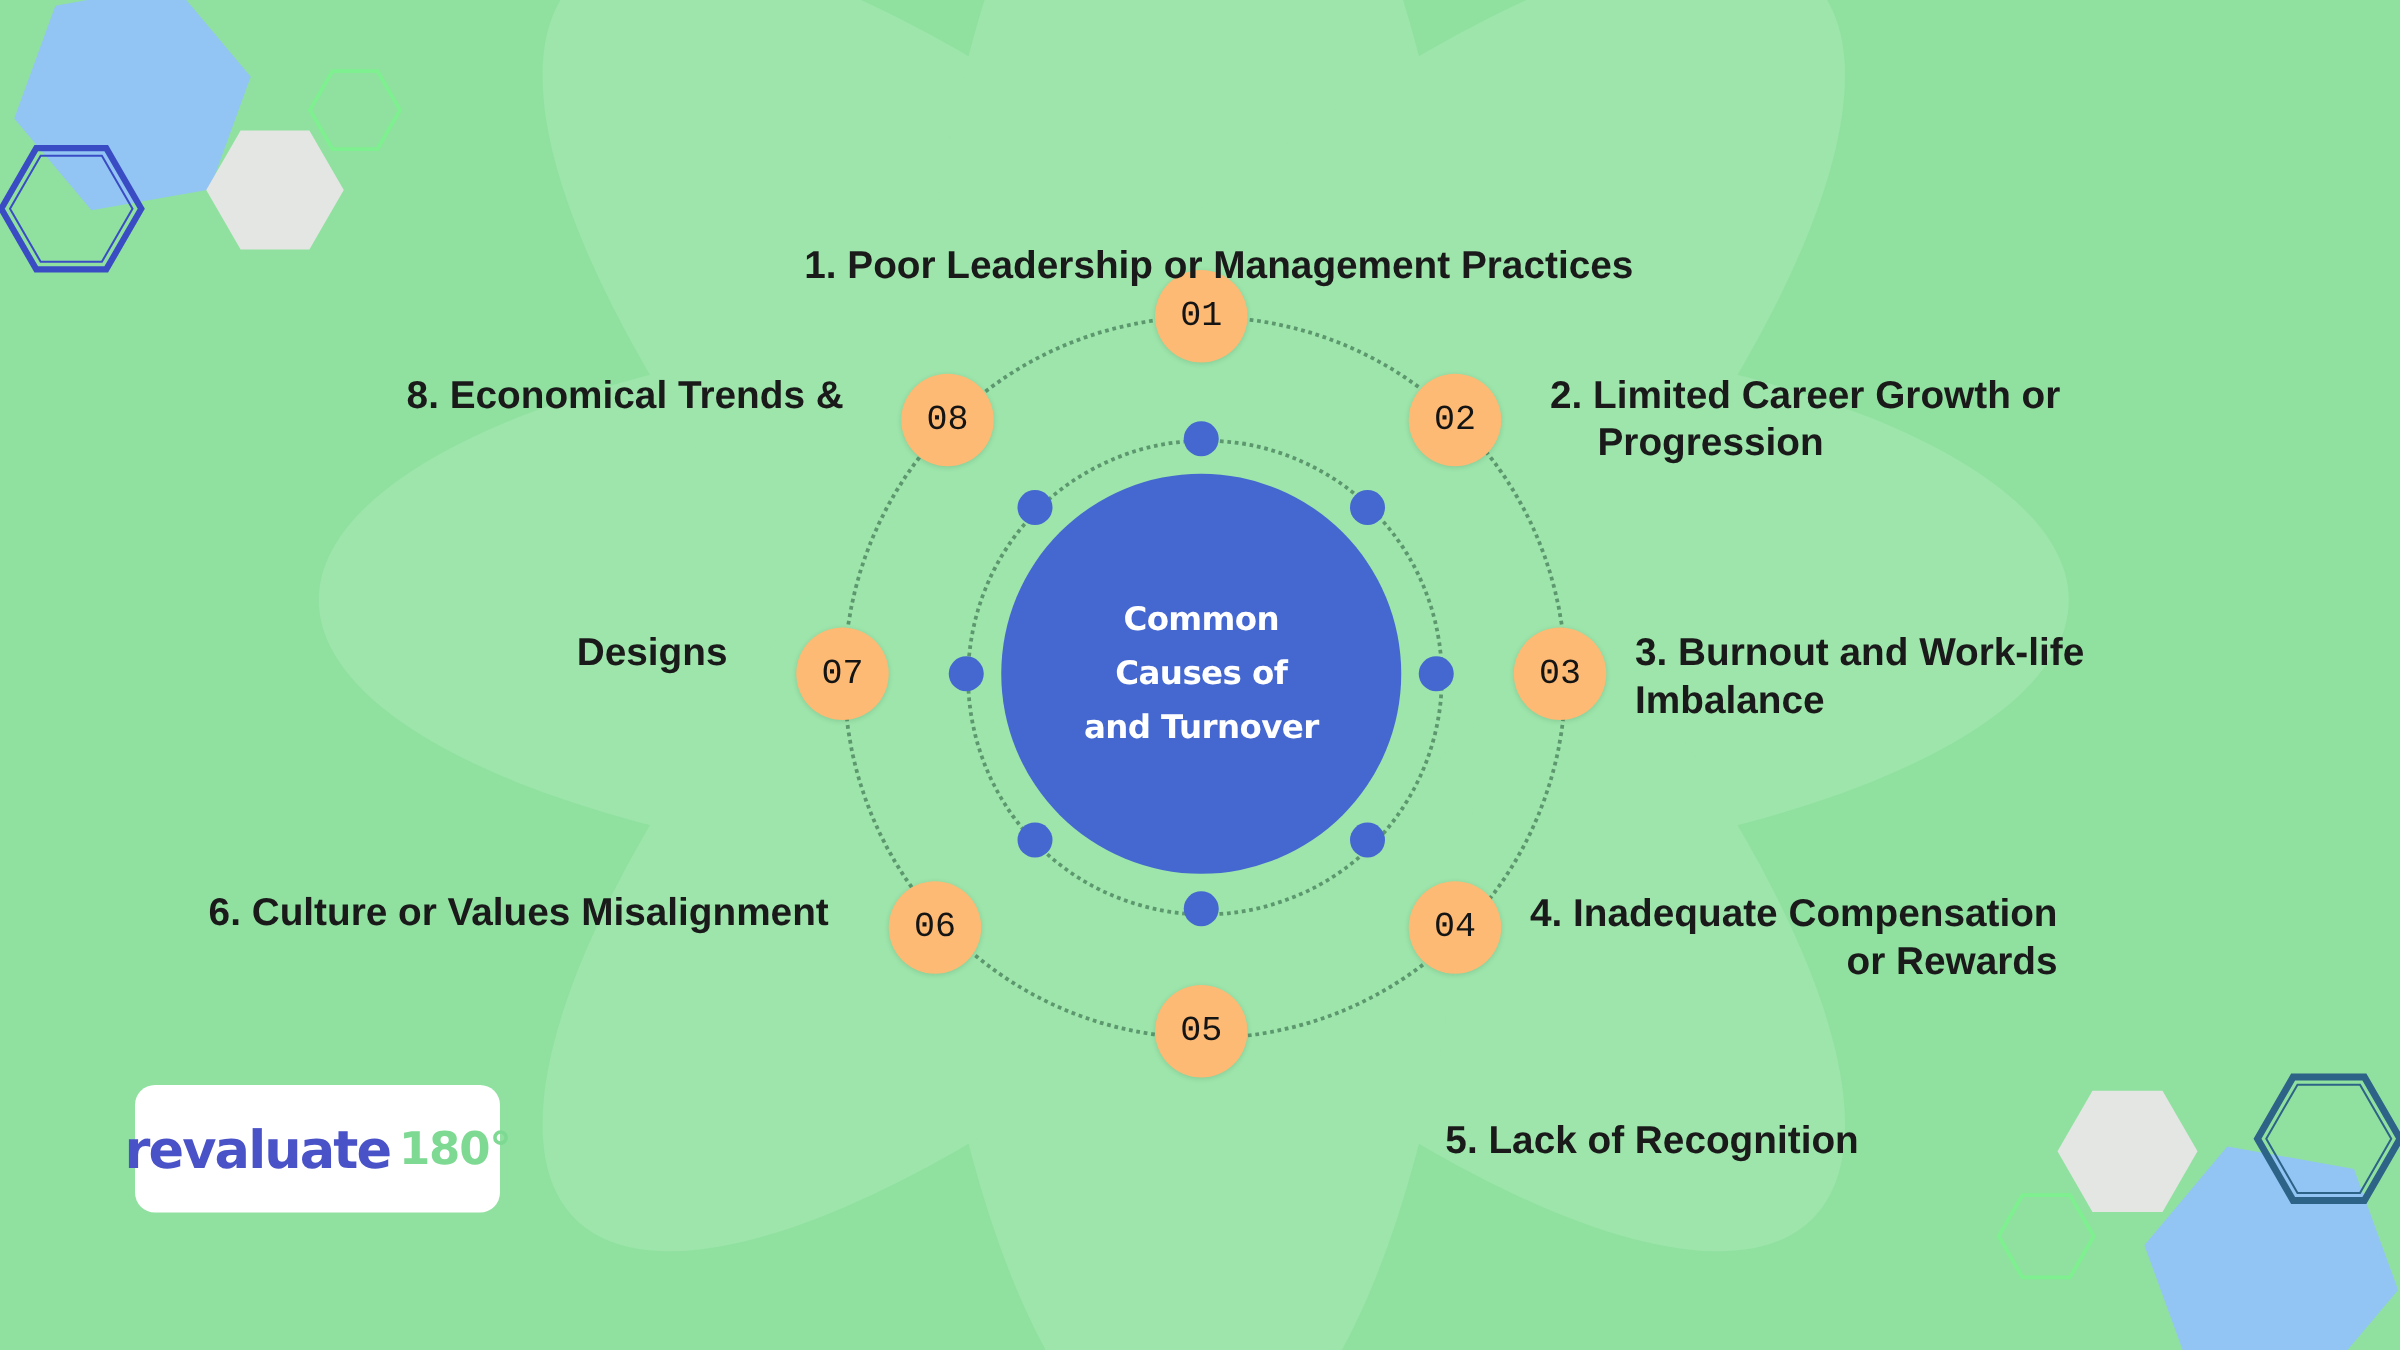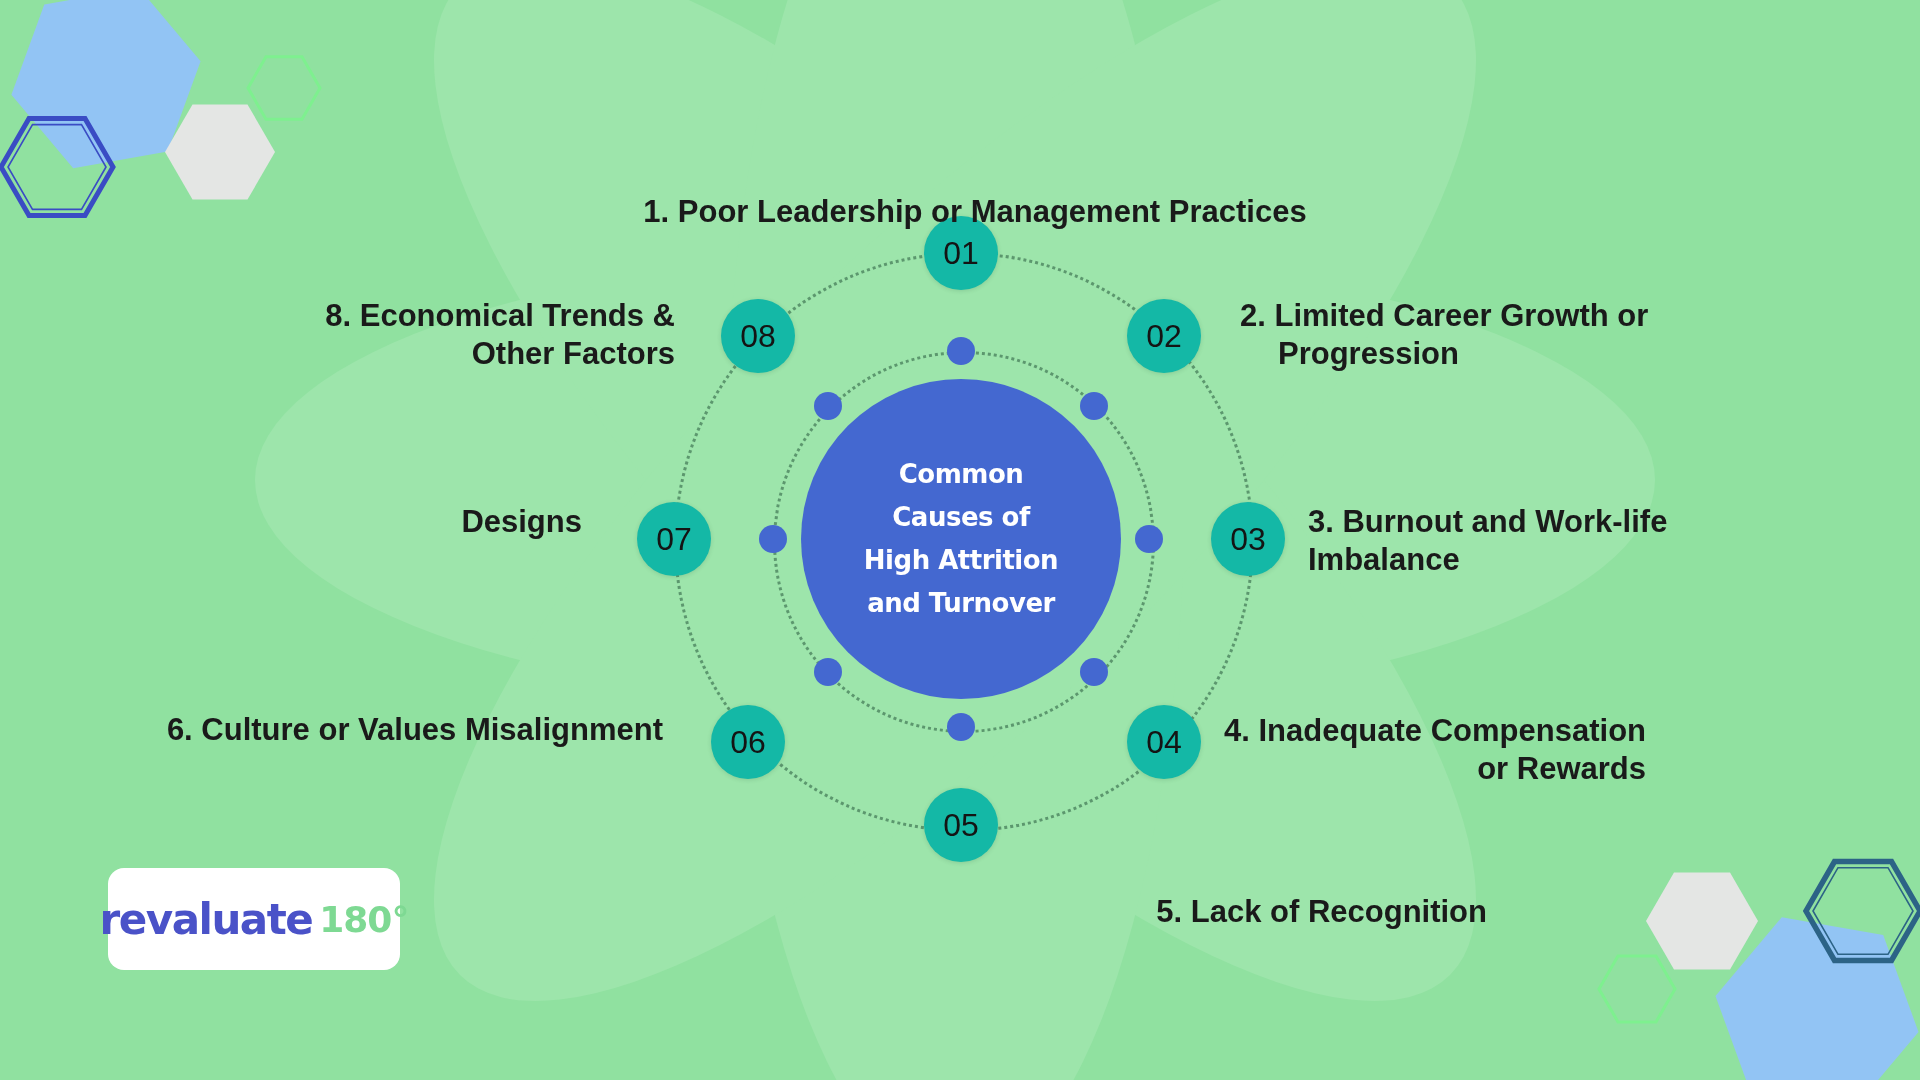--- a/index.html
+++ b/index.html
@@ -21,23 +21,23 @@
   .od5{left:759px;top:525px;}  .od6{left:814px;top:658px;}
   .od7{left:947px;top:713px;}  .od8{left:1080px;top:658px;}
 
   
   .center-circle{position:absolute;left:801px;top:379px;width:320px;height:320px;
     border-radius:50%;background:#4468d0;display:flex;align-items:center;justify-content:center;}
   .center-text{color:#ffffff;font-family:"DejaVu Sans", sans-serif;font-weight:700;
     font-size:26px;line-height:43px;text-align:center;letter-spacing:-.5px;}
 
   
-  .num-circle{position:absolute;width:74px;height:74px;border-radius:50%;background:#14b8a6;
+  .num-circle{position:absolute;width:74px;height:74px;border-radius:50%;background:#fdba74;
     color:#141414;display:flex;align-items:center;justify-content:center;
-    font-family:Liberation Sans, sans-serif;font-size:32px;font-weight:400;
+    font-family:Liberation Mono, monospace;font-size:28px;font-weight:400;
     box-shadow:0 1px 4px rgba(40,90,60,.18);}
   .p1{left:924px;top:216px;} .p2{left:1127px;top:299px;} .p3{left:1211px;top:502px;}
   .p4{left:1127px;top:705px;} .p5{left:924px;top:788px;} .p6{left:711px;top:705px;}
   .p7{left:637px;top:502px;} .p8{left:721px;top:299px;}
 
   
   .label{position:absolute;color:#1a1a1a;font-size:31px;font-weight:700;line-height:38px;}
   .lbl1{left:475px;width:1000px;top:157px;text-align:center;margin-top:36px;}
   .lbl2{left:1240px;top:297px;text-align:left;}
   .lbl2 div:nth-child(2){margin-left:38px;}
@@ -92,21 +92,20 @@
   <div class="orbit-dot od4"></div>
   <div class="orbit-dot od5"></div>
   <div class="orbit-dot od6"></div>
   <div class="orbit-dot od7"></div>
   <div class="orbit-dot od8"></div>
 
   <div class="center-circle">
     <div class="center-text">
         <div>Common</div>
         <div>Causes of</div>
-        <div>High Attrition</div>
         <div>and Turnover</div>
       </div>
   </div>
 
   <div class="num-circle p1">01</div>
   <div class="num-circle p2">02</div>
   <div class="num-circle p3">03</div>
   <div class="num-circle p4">04</div>
   <div class="num-circle p5">05</div>
   <div class="num-circle p6">06</div>
@@ -132,21 +131,20 @@
       <div>5. Lack of Recognition</div>
     </div>
   <div class="label lbl6">
       <div>6. Culture or Values Misalignment</div>
     </div>
   <div class="label lbl7">
       <div>Designs</div>
     </div>
   <div class="label lbl8">
       <div>8. Economical Trends &amp;</div>
-      <div>Other Factors</div>
     </div>
 
   <div class="logo">
     <span class="brand">revaluate</span>
     <span class="brand-suffix">180°</span>
   </div>
 
 </div>
 
 </body></html>

